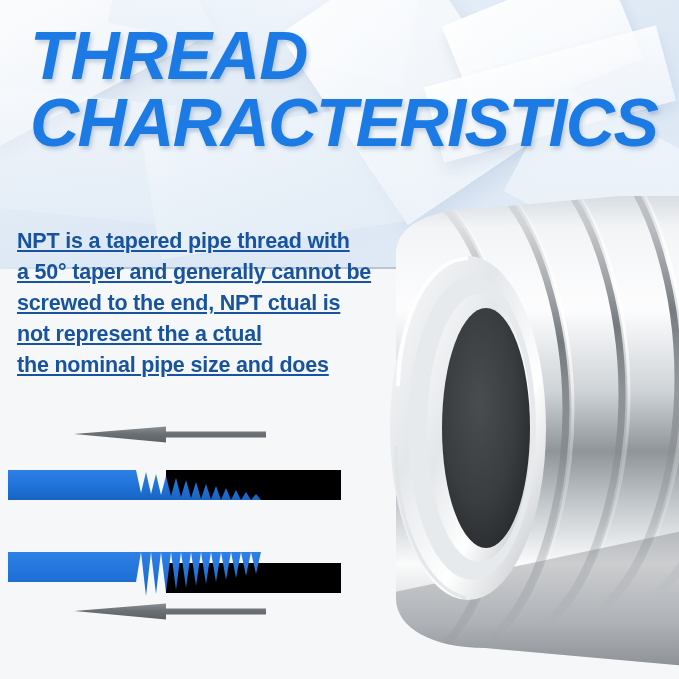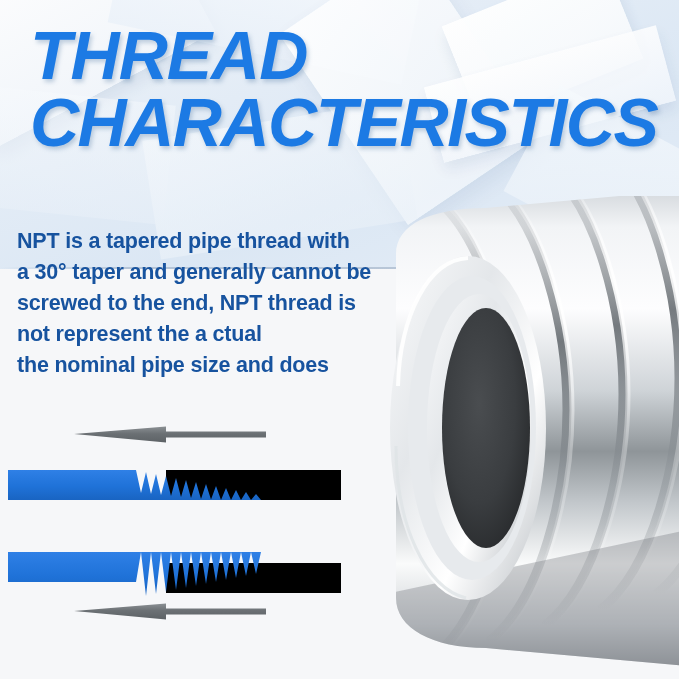--- a/index.html
+++ b/index.html
@@ -65,20 +65,21 @@
   .title .l2{display:block;letter-spacing:-1.5px;}
 
   
   .body-copy{
     position:absolute;left:17px;top:226px;width:370px;
     color:#17539f;
     font-weight:bold;
     font-size:21.5px;
     line-height:31px;
     letter-spacing:-.2px;
+    text-decoration:underline;
   }
 
   
   .diagram{position:absolute;left:0px;top:415px;width:360px;height:230px;}
   .diagram svg{display:block;}
 
   
   .pipe{
     position:absolute;left:336px;top:196px;width:350px;height:470px;
     overflow:hidden;
@@ -101,22 +102,22 @@
     <div class="panel p8"></div>
 
     <div class="title">
       <span class="l1">THREAD</span>
       <span class="l2">CHARACTERISTICS</span>
     </div>
   </div>
 
   <div class="body-copy">
     <div>NPT is a tapered pipe thread with</div>
-    <div>a 30° taper and generally cannot be</div>
-    <div>screwed to the end, NPT thread is</div>
+    <div>a 50° taper and generally cannot be</div>
+    <div>screwed to the end, NPT ctual is</div>
     <div>not represent the a ctual</div>
     <div>the nominal pipe size and does</div>
   </div>
 
   <div class="diagram">
     <svg width="360" height="230" viewBox="0 0 360 230" xmlns="http://www.w3.org/2000/svg">
       <defs>
         <linearGradient id="arrGrad" x1="0" y1="0" x2="0" y2="1">
           <stop offset="0%" stop-color="#8b9094"></stop>
           <stop offset="45%" stop-color="#6b7074"></stop>

